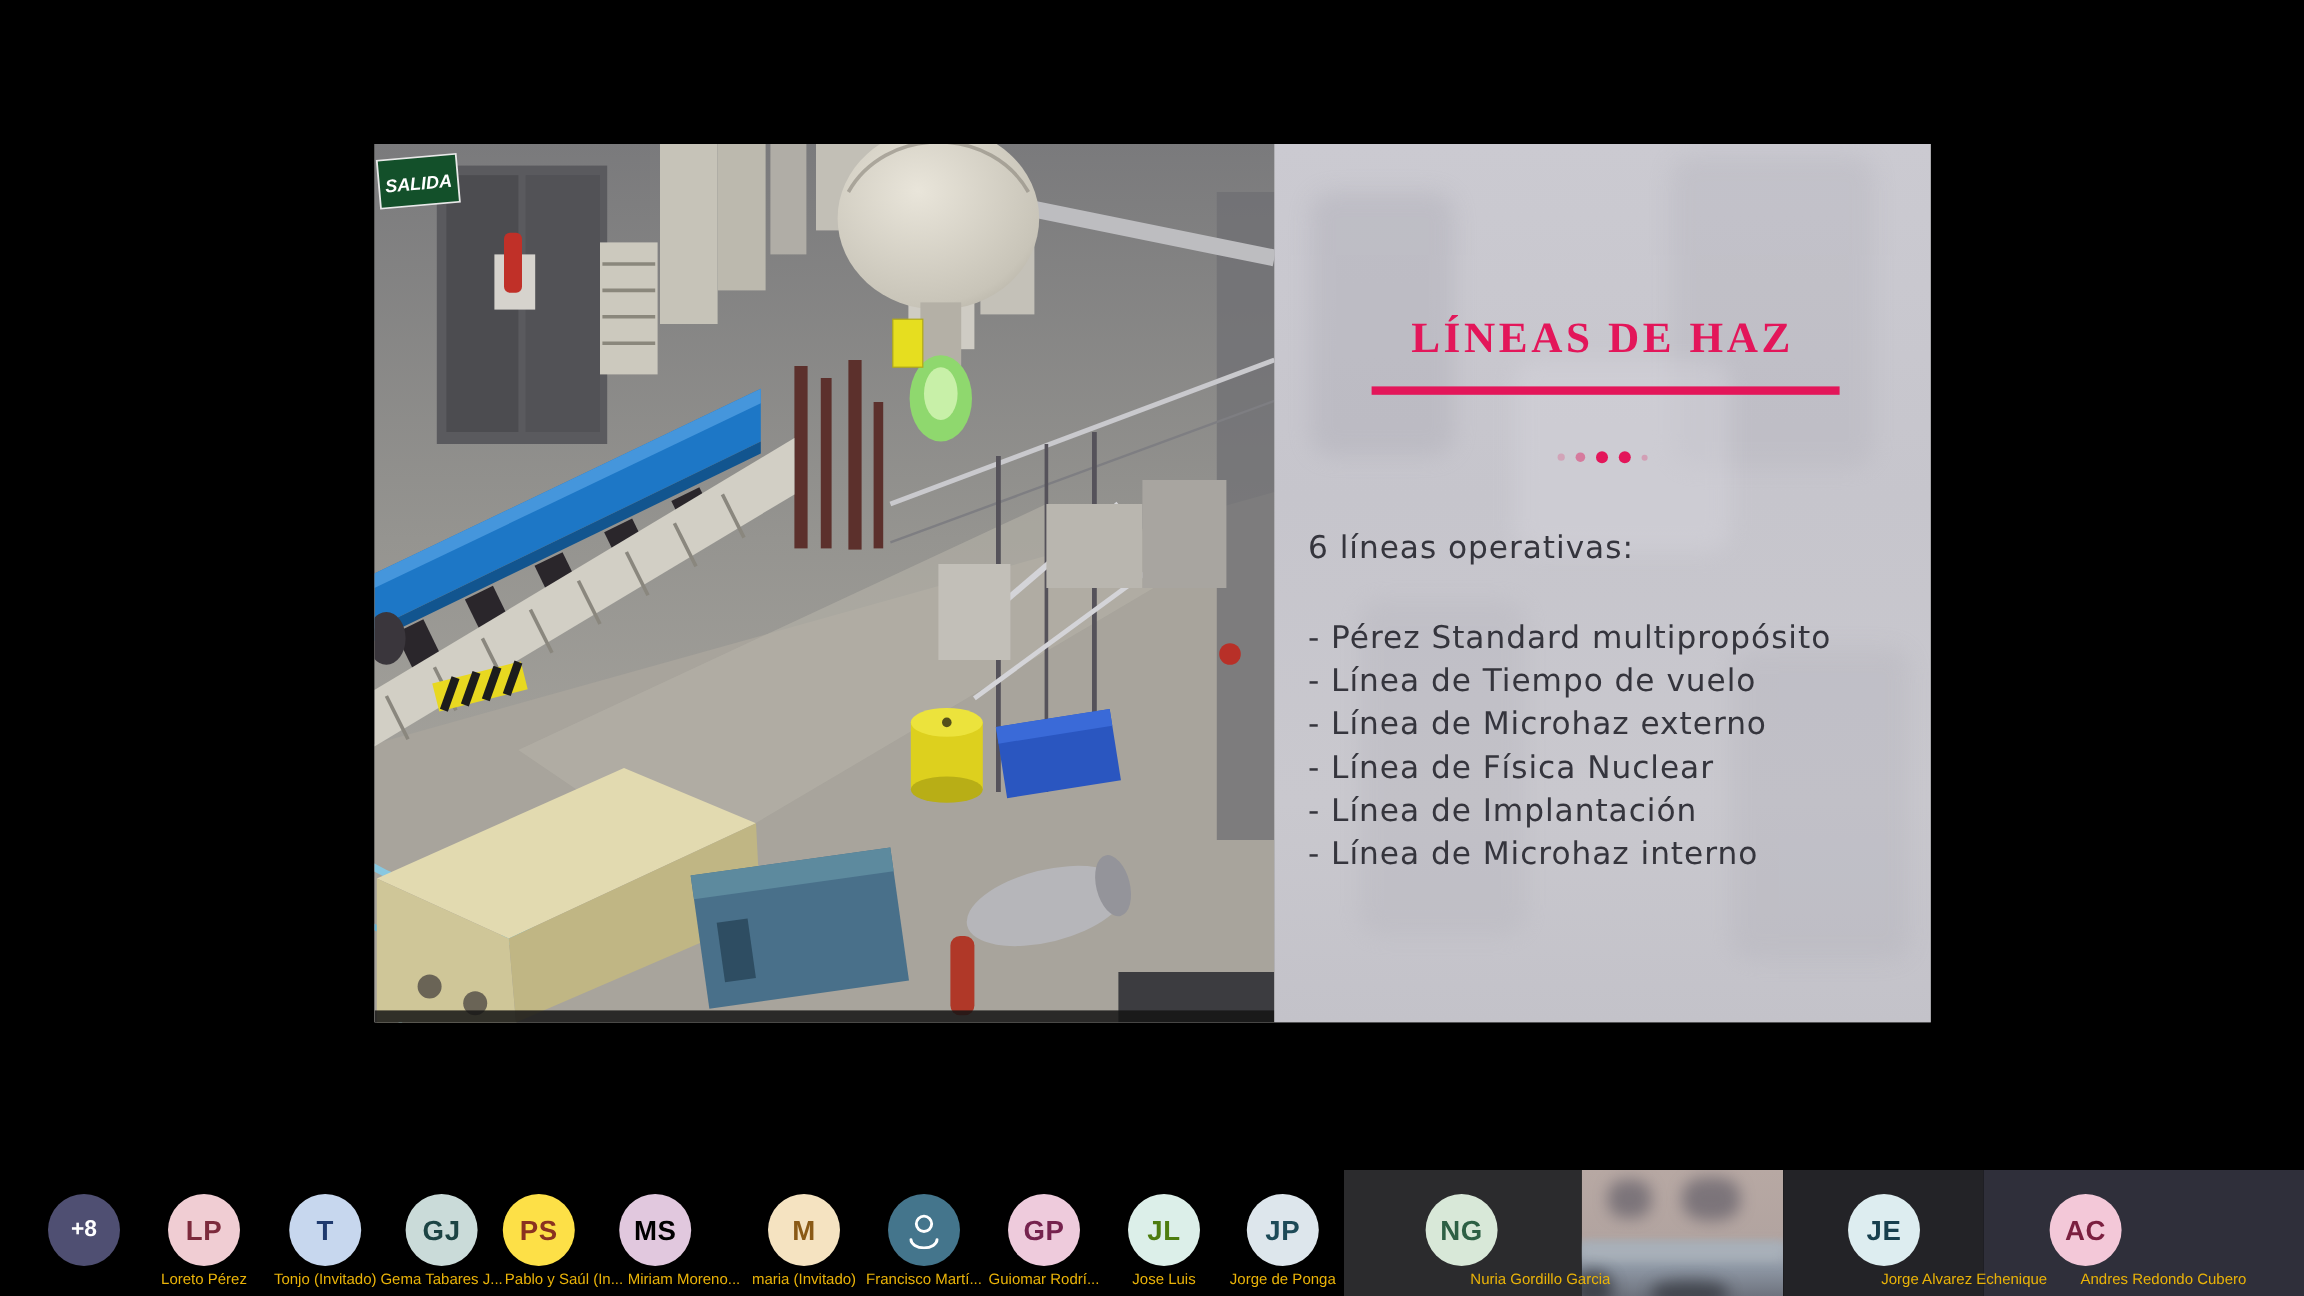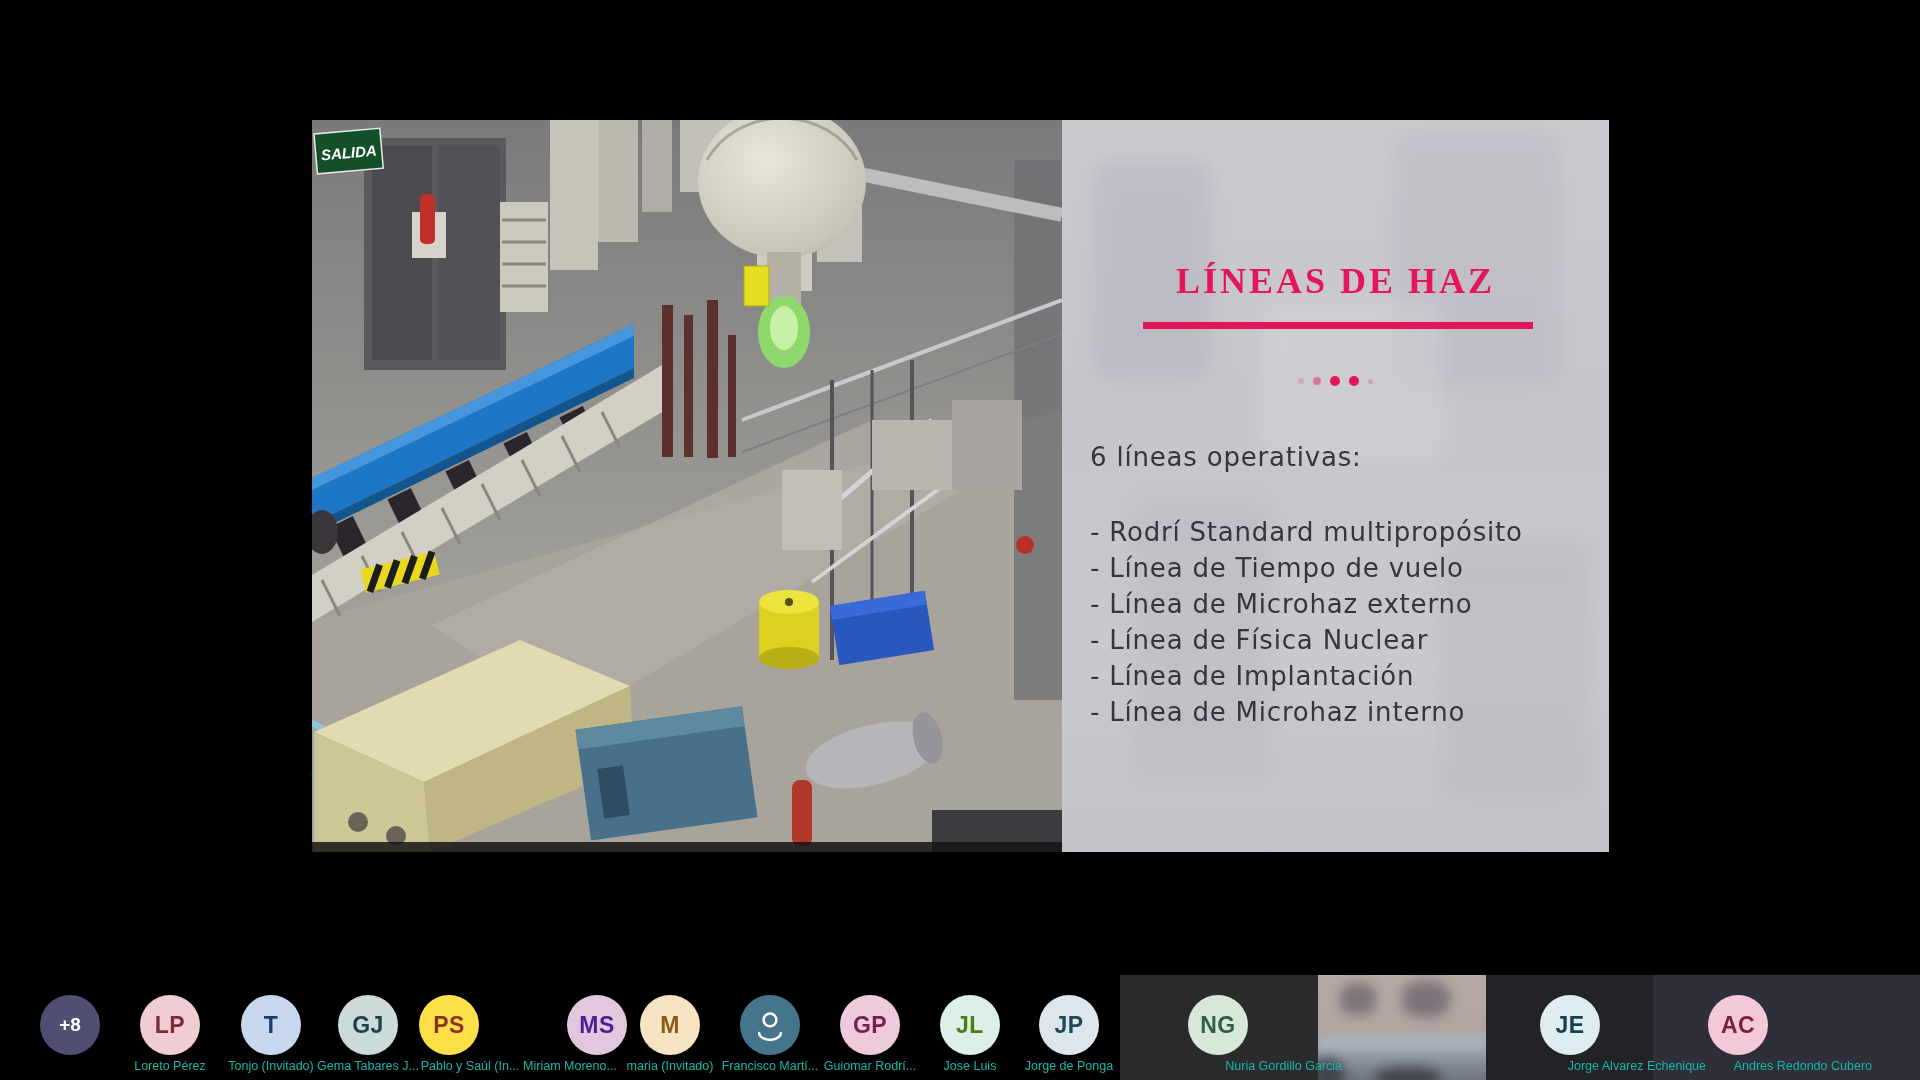--- a/index.html
+++ b/index.html
@@ -30,21 +30,21 @@
   .slide-bullet{height:36px;line-height:36px;white-space:nowrap;}
 
   
   #strip{position:absolute;left:0;top:973px;width:1920px;height:107px;}
   .tile{position:absolute;top:2px;height:105px;}
   .tile.video{overflow:hidden;}
   .avatar{position:absolute;top:22px;width:60px;height:60px;border-radius:50%;
     display:flex;align-items:center;justify-content:center;}
   .avatar .initials{font-size:23px;font-weight:700;letter-spacing:.5px;font-family:"Liberation Sans",sans-serif;}
   .avatar .badge-text{font-size:19px;font-weight:600;color:#fff;}
-  .plabel{position:absolute;top:86px;width:150px;text-align:center;color:#14b8a6;font-size:12.5px;
+  .plabel{position:absolute;top:86px;width:150px;text-align:center;color:#eab308;font-size:12.5px;
     white-space:nowrap;overflow:hidden;}
   .plabel.left{text-align:right;width:210px;}
 
   
   .vt-base{position:absolute;left:0;top:0;width:100%;height:100%;
     background:linear-gradient(180deg,#b7a8a3 0%,#b2a4a0 52%,#a3aab3 62%,#8e97a4 78%,#6e737e 100%);}
   .vt-blob{position:absolute;background:#4e4c5a;border-radius:40%;filter:blur(6px);opacity:.55;}
   .vt-b1{left:22px;top:8px;width:36px;height:32px;}
   .vt-b2{left:84px;top:6px;width:48px;height:36px;}
   .vt-band{position:absolute;left:0;top:60px;width:100%;height:16px;background:#aab2bb;filter:blur(4px);opacity:.8;}
@@ -220,21 +220,21 @@
         <span class="tdot d1"></span>
         <span class="tdot d2"></span>
         <span class="tdot d3"></span>
         <span class="tdot d4"></span>
         <span class="tdot d5"></span>
       </div>
 
       <div id="slide-body">
         <p id="slide-intro">6 líneas operativas:</p>
         <div id="slide-list">
-            <div class="slide-bullet">- Rodrí Standard multipropósito</div>
+            <div class="slide-bullet">- Pérez Standard multipropósito</div>
             <div class="slide-bullet">- Línea de Tiempo de vuelo</div>
             <div class="slide-bullet">- Línea de Microhaz externo</div>
             <div class="slide-bullet">- Línea de Física Nuclear</div>
             <div class="slide-bullet">- Línea de Implantación</div>
             <div class="slide-bullet">- Línea de Microhaz interno</div>
           </div>
       </div>
     </div>
   </div>
 
@@ -262,21 +262,21 @@
       </div>
       <div class="plabel" style="left: 196px;">Tonjo (Invitado)</div>
       <div class="avatar" style="left: 338px; background: rgb(202, 219, 217); color: rgb(28, 68, 68);">
         <span class="initials">GJ</span>
       </div>
       <div class="plabel" style="left: 293px;">Gema Tabares J...</div>
       <div class="avatar" style="left: 419px; background: #fde047; color: rgb(138, 50, 32);">
         <span class="initials">PS</span>
       </div>
       <div class="plabel" style="left: 395px;">Pablo y Saúl (In...</div>
-      <div class="avatar" style="left: 567px; background: rgb(225, 200, 222); color: #4c1d95; text-align: right;">
+      <div class="avatar" style="left: 516px; background: rgb(225, 200, 222); color: #000000; text-align: right;">
         <span class="initials">MS</span>
       </div>
       <div class="plabel" style="left: 495px;">Miriam Moreno...</div>
       <div class="avatar" style="left: 640px; background: rgb(245, 227, 193); color: rgb(138, 90, 22);">
         <span class="initials">M</span>
       </div>
       <div class="plabel" style="left: 595px;">maria (Invitado)</div>
       <div class="avatar" style="left: 740px; background: rgb(68, 117, 140); color: rgb(255, 255, 255);">
         <svg width="32" height="32" viewBox="0 0 28 28">
           <circle cx="14" cy="9.5" r="5.6" fill="none" stroke="#fff" stroke-width="2.1"></circle>

